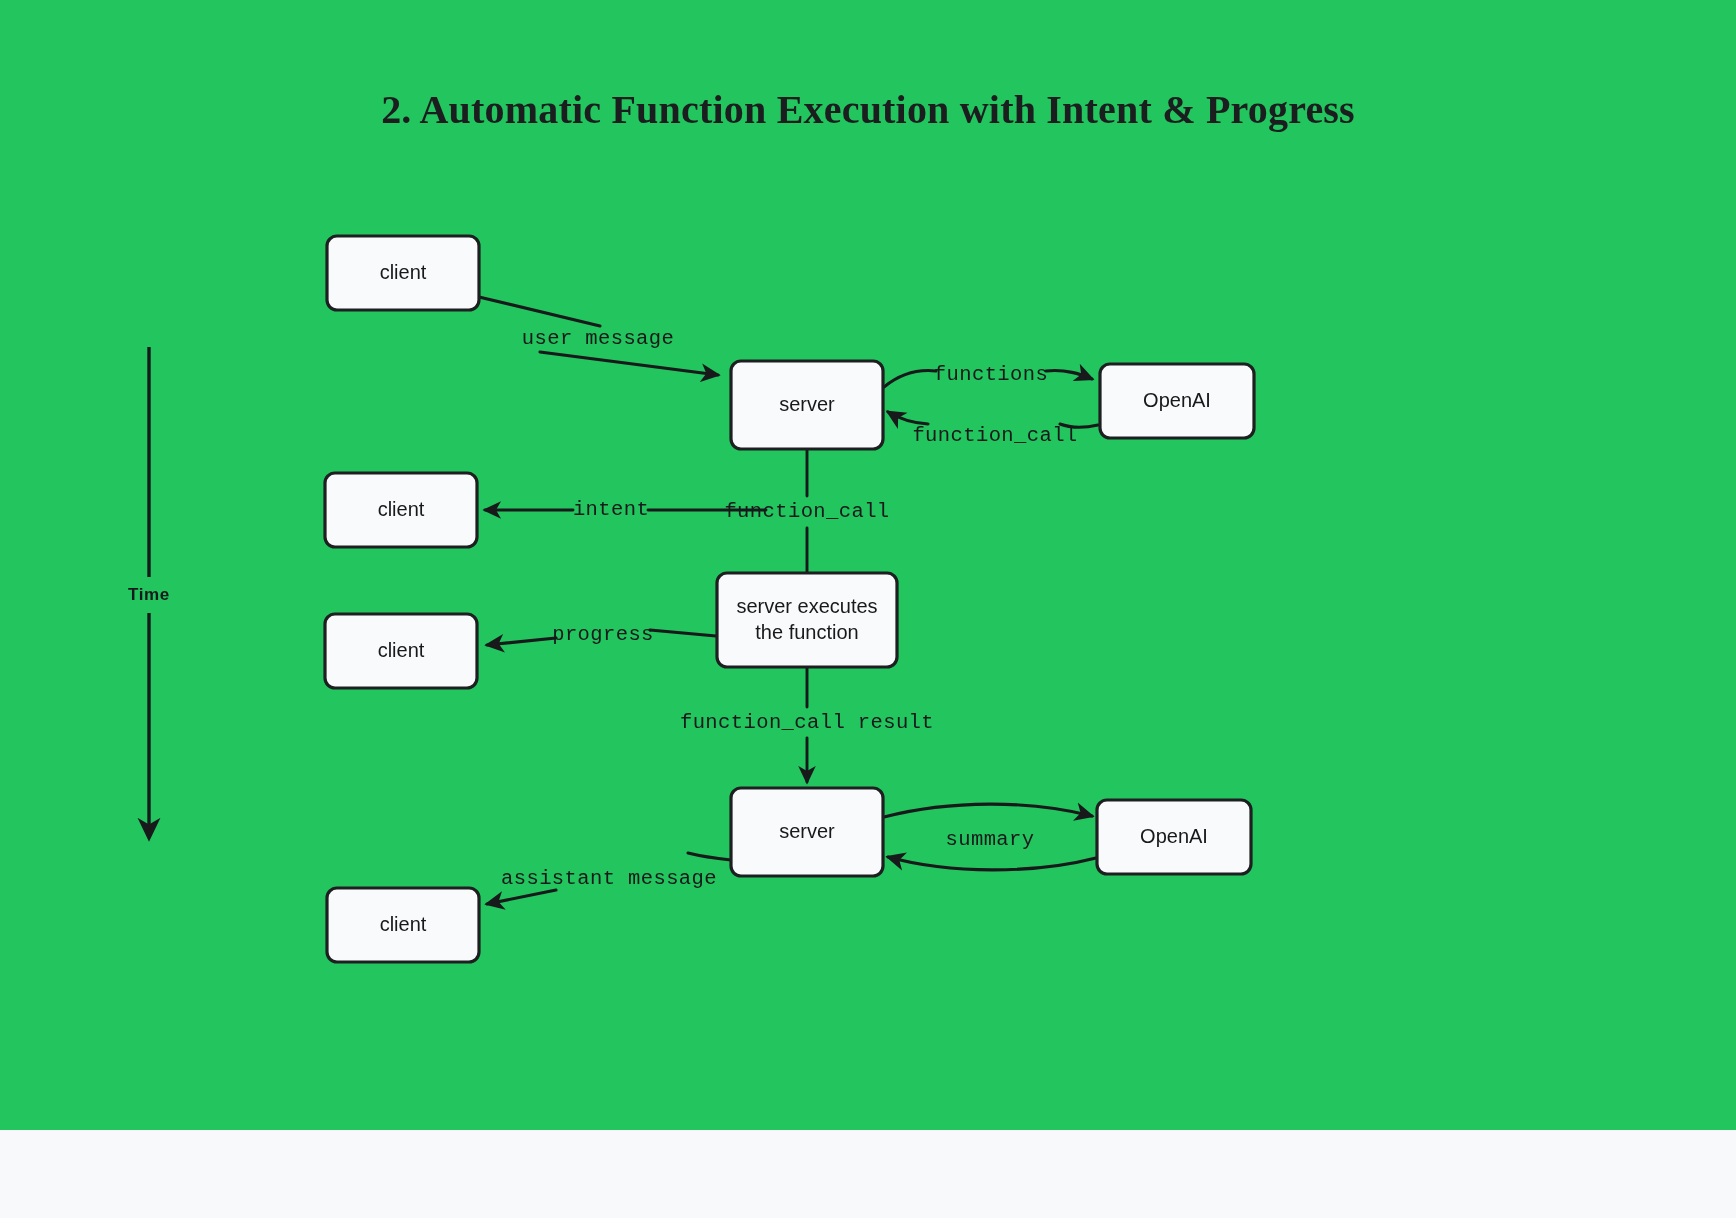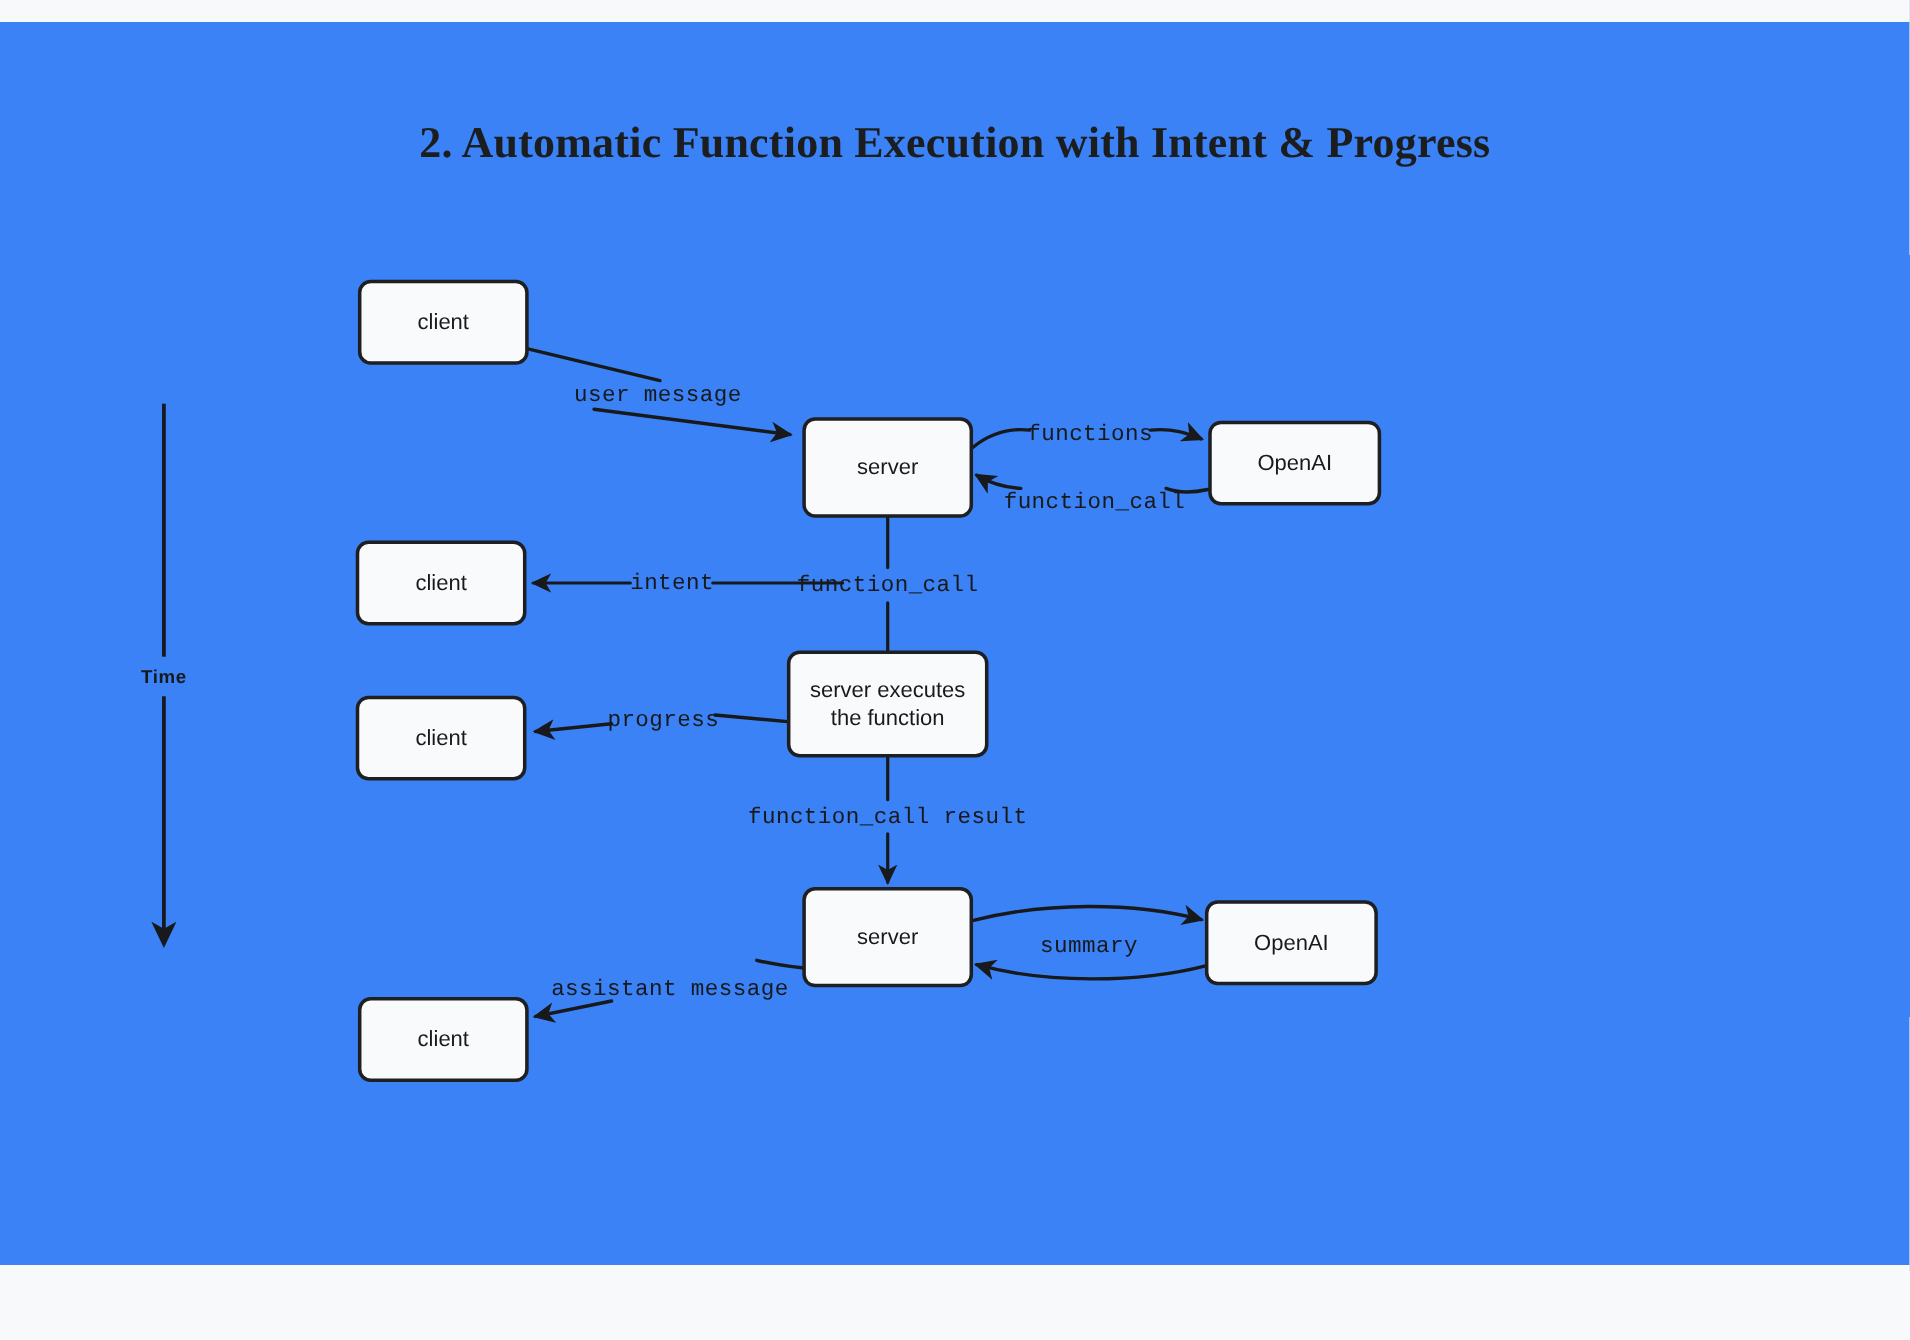--- a/index.html
+++ b/index.html
@@ -10,22 +10,21 @@
   body {
     width: 1736px;
     height: 1218px;
     overflow: hidden;
     font-family: "Liberation Sans", sans-serif;
   }
   #stage {
     position: relative;
     width: 1736px;
     height: 1130px;
-    background: #3b82f6;
-    margin-top: 20px;
+    background: #22c55e;
   }
   svg#diagram {
     position: absolute;
     left: 0;
     top: 0;
     width: 1736px;
     height: 1218px;
     display: block;
   }
   .node-rect {

